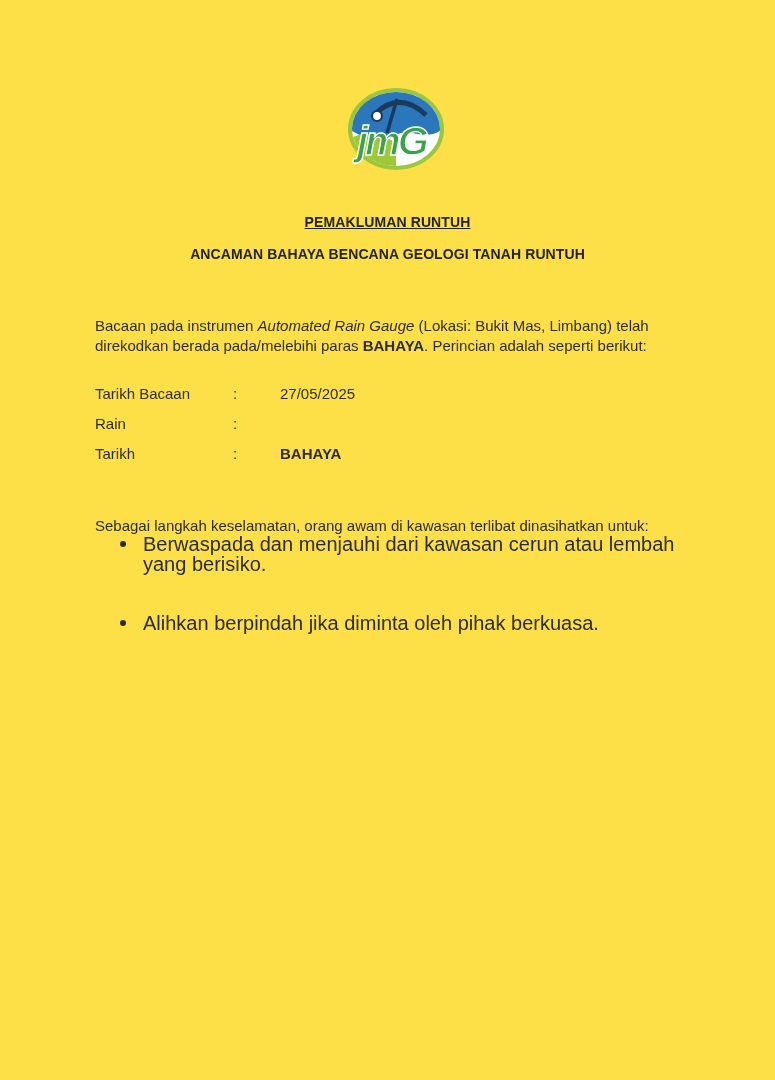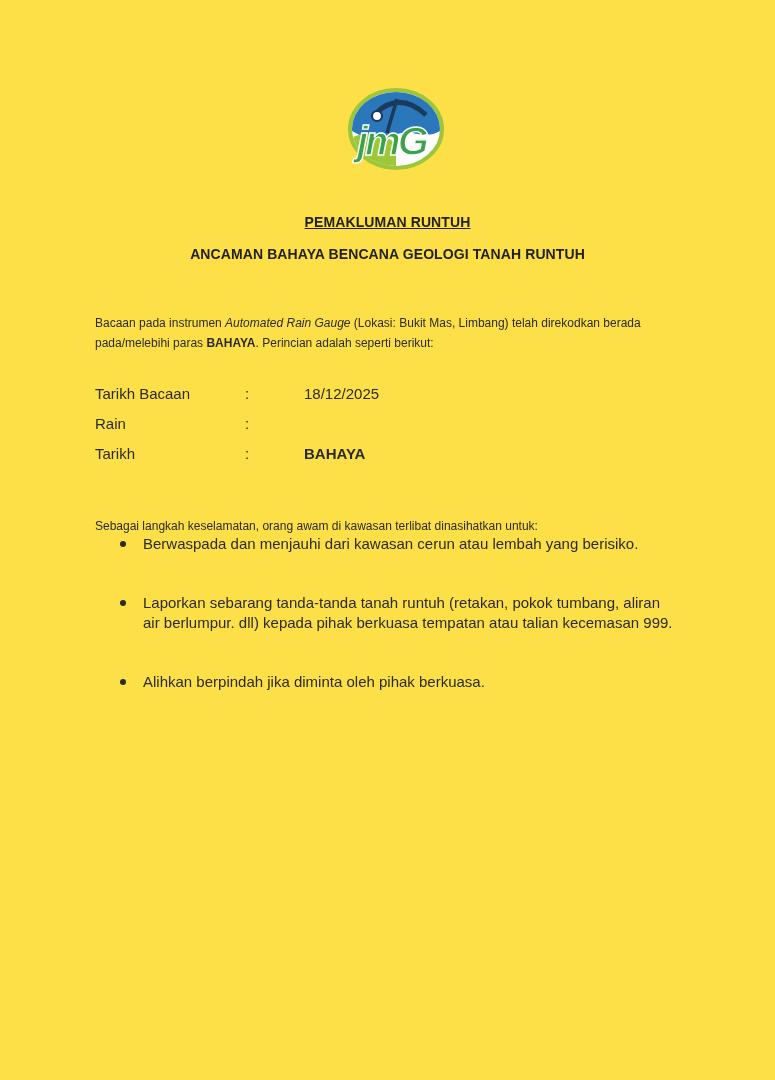--- a/index.html
+++ b/index.html
@@ -36,21 +36,21 @@
   }
   .heading.h1 { top: 185px; }
   .heading.h2 { top: 214px; text-decoration: underline; }
   .heading.h3 { top: 234px; margin-top: 12px; }
 
   
   .bodytext {
     position: absolute;
     left: 95px;
     width: 585px;
-    font-size: 12px;
+    font-size: 15px;
     line-height: 20px;
     color: #2b2b2b;
   }
   .intro { top: 301px; }
   .lead  { top: 472px; margin-top: 44px; }
   .italic { font-style: italic; }
   .bold   { font-weight: bold; }
 
   
   .details {
@@ -58,30 +58,29 @@
     left: 95px;
     top: 378px;
     width: 585px;
     font-size: 15px;
   }
   .detail-row {
     display: grid;
     grid-template-columns: 138px 47px 1fr;
     height: 30px;
     align-items: center;
-    gap: 12px;
   }
 
   
   .bullets {
     position: absolute;
     left: 95px;
     top: 534px;
     width: 585px;
-    font-size: 15px;
+    font-size: 20px;
     line-height: 20px;
   }
   .bullet {
     position: relative;
     padding-left: 48px;
     margin-bottom: 39px;
   }
   .bullet .dot {
     position: absolute;
     left: 25px;
@@ -118,21 +117,21 @@
 
   <div class="heading h2">PEMAKLUMAN RUNTUH</div>
   <div class="heading h3">ANCAMAN BAHAYA BENCANA GEOLOGI TANAH RUNTUH</div>
 
   <p class="bodytext intro"><span>Bacaan pada instrumen </span><span class="italic">Automated Rain Gauge</span><span> (Lokasi: Bukit Mas, Limbang) telah direkodkan berada pada/melebihi paras </span><span class="bold">BAHAYA</span><span>. Perincian adalah seperti berikut:</span></p>
 
   <div class="details">
     <div class="detail-row">
       <span>Tarikh Bacaan</span>
       <span>:</span>
-      <span>18/12/2025</span>
+      <span>27/05/2025</span>
     </div>
 
     <div class="detail-row">
       <span>Rain</span>
       <span>:</span>
     </div>
 
     <div class="detail-row">
       <span>Tarikh</span>
       <span>:</span>
@@ -141,24 +140,20 @@
   </div>
 
   <p class="bodytext lead">Sebagai langkah keselamatan, orang awam di kawasan terlibat dinasihatkan untuk:</p>
 
   <div class="bullets">
     <div class="bullet">
       <span class="dot"></span>
       <span>Berwaspada dan menjauhi dari kawasan cerun atau lembah yang berisiko.</span>
     </div>
 
-    <div class="bullet">
-      <span class="dot"></span>
-      <span>Laporkan sebarang tanda-tanda tanah runtuh (retakan, pokok tumbang, aliran air berlumpur. dll) kepada pihak berkuasa tempatan atau talian kecemasan 999.</span>
-    </div>
 
 
     <div class="bullet">
       <span class="dot"></span>
       <span>Alihkan berpindah jika diminta oleh pihak berkuasa.</span>
     </div>
   </div>
 
 </div>
 

